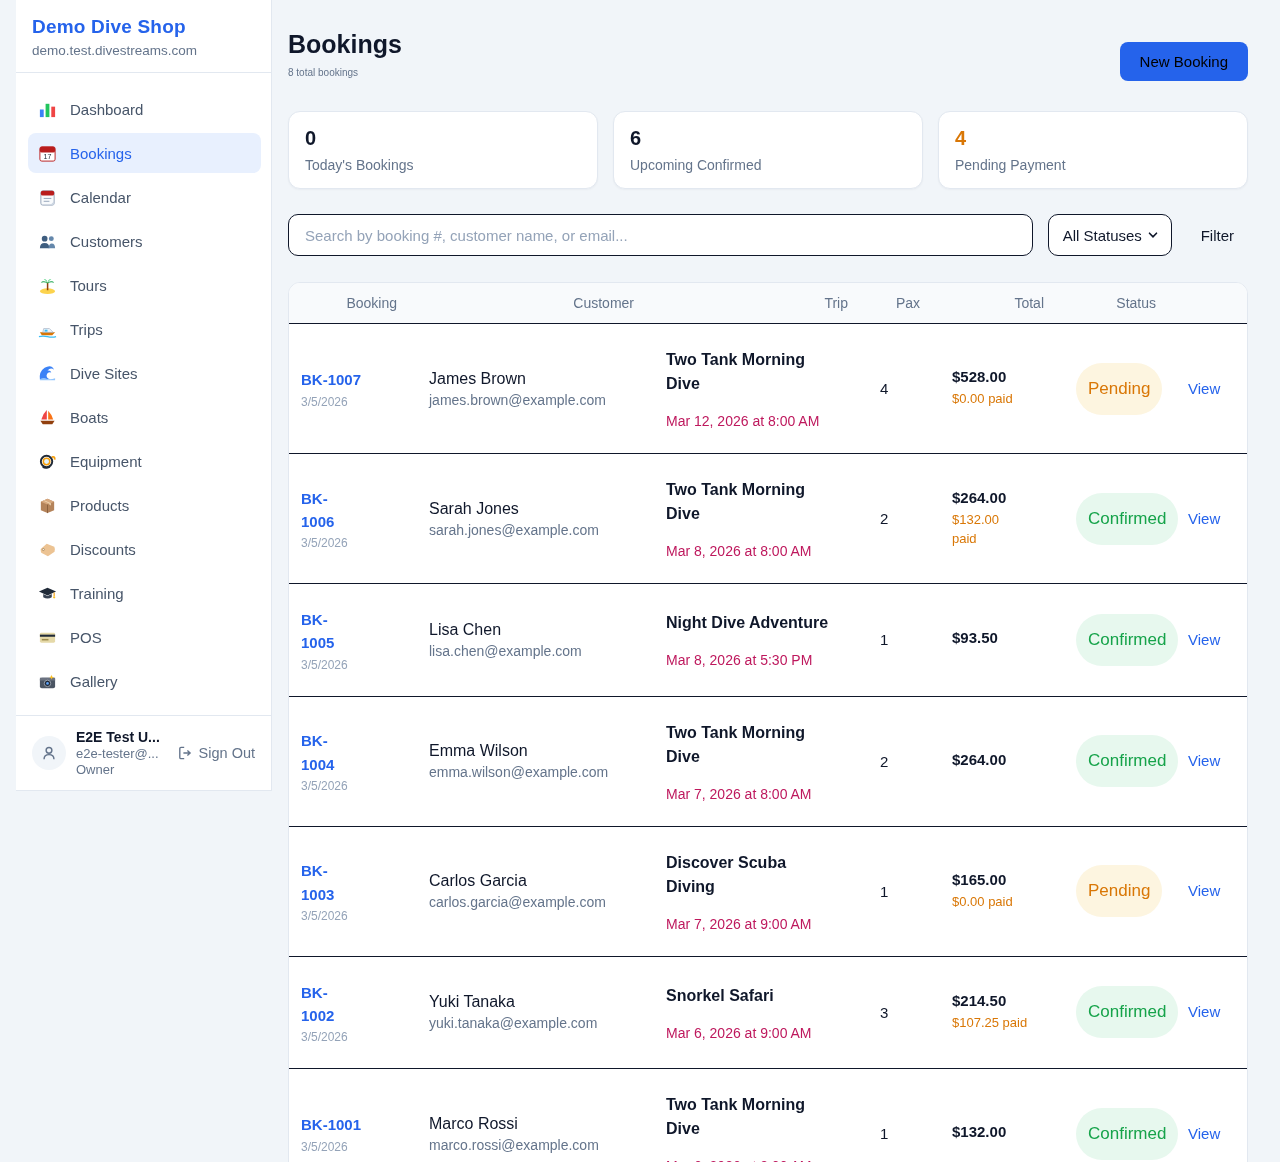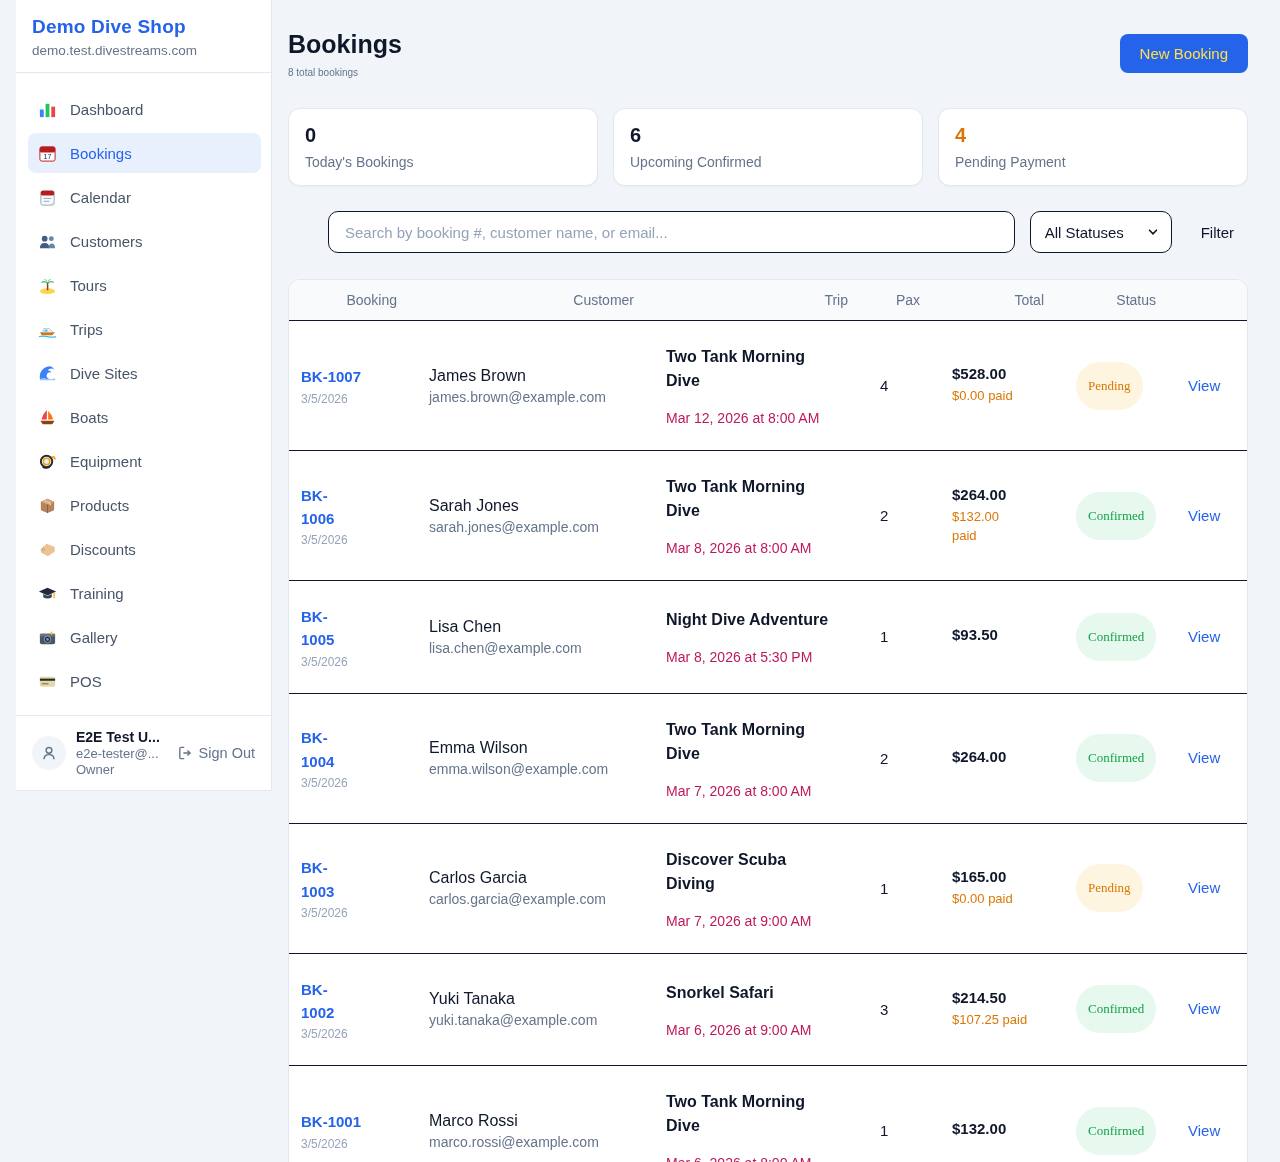--- a/index.html
+++ b/index.html
@@ -42,40 +42,40 @@
   .user-info { flex:1 1 auto; min-width:0; }
   .user-name { font-size:14px; font-weight:700; color:#0f172a; white-space:nowrap; }
   .user-email, .user-role { font-size:13px; color:#64748b; margin-top:1px; white-space:nowrap; }
   .signout { display:flex; align-items:center; gap:6px; color:#64748b; font-size:14.5px; cursor:pointer; white-space:nowrap; }
   
   .main { margin-left:256px; padding:30px 32px 34px; }
   .page-header { display:flex; justify-content:space-between; align-items:flex-start; }
   .page-title { font-size:25px; font-weight:800; color:#0f172a; }
   .page-subtitle { font-size:10px; color:#64748b; margin-top:8px; }
   .btn-primary {
-    background:#2563eb; color:#fde047; border:none; border-radius:8px;
+    background:#2563eb; color:#000000; border:none; border-radius:8px;
     font-family:inherit; font-size:15px; font-weight:500;
-    padding:11px 20px; cursor:pointer; margin-top:4px;
+    padding:11px 20px; cursor:pointer; margin-top:12px;
   }
   .stats { display:flex; gap:15px; margin-top:30px; }
   .stat-card {
     flex:1; background:#fff; border:1px solid #e2e8f0; border-radius:12px;
     padding:15px 16px; box-shadow:0 1px 2px rgba(15,23,42,.04);
   }
   .stat-value { font-size:20px; font-weight:700; color:#0f172a; }
   .stat-label { font-size:14px; color:#64748b; margin-top:7px; }
   .controls { display:flex; align-items:center; gap:15px; margin-top:25px; }
   .search-input {
     flex:1; height:42px; background:#fff;
     border:1px solid #0f172a; border-radius:10px;
-    padding:0 16px; font-family:inherit; font-size:15px; color:#0f172a;margin-left:40px;
+    padding:0 16px; font-family:inherit; font-size:15px; color:#0f172a;
   }
   .search-input::placeholder { color:#94a3b8; }
   .status-select {
-    height:42px; width:142px; background:#fff;
+    height:42px; width:124px; background:#fff;
     border:1px solid #0f172a; border-radius:10px;
     display:flex; align-items:center; justify-content:space-between;
     padding:0 12px 0 14px; font-size:15px; color:#0f172a; cursor:pointer;
   }
   .filter-btn {
     background:none; border:none; font-family:inherit;
     font-size:15px; font-weight:500; color:#0f172a; cursor:pointer; padding:0 14px;
   }
   
   .table-card {
@@ -97,21 +97,21 @@
   .bk-date { font-size:12px; color:#94a3b8; margin-top:3px; }
   .cust-name { font-size:16px; font-weight:500; color:#0f172a; }
   .cust-email { font-size:14px; color:#64748b; margin-top:4px; }
   .trip-name { font-size:16px; font-weight:600; color:#0f172a; white-space:pre-line; line-height:1.5; }
   .trip-date { font-size:14px; color:#be185d; margin-top:17px; }
   .pax { font-size:15px; color:#0f172a; }
   .total { font-size:15px; font-weight:700; color:#0f172a; }
   .paid { font-size:13px; color:#d97706; margin-top:4px; white-space:pre-line; line-height:1.5; }
   .badge {
     display:inline-block; padding:16px 12px; border-radius:999px;
-    font-size:13px; font-weight:500;font-family:Liberation Serif, serif;
+    font-size:17px; font-weight:500;
   }
   .badge--pending { background:#fdf5e0; color:#d97706; }
   .badge--confirmed { background:#e7f8ee; color:#16a34a; }
   .view-link { font-size:15px; font-weight:500; color:#2563eb; cursor:pointer; }
 </style>
 </head>
 <body>
 
 <aside class="sidebar">
   <div class="brand">
@@ -243,38 +243,38 @@
             <path d="M5.5 10.5 L5.5 14 Q10 16.5 14.5 14 L14.5 10.5 L10 12.5 Z" fill="#374151"></path>
             <path d="M17 9 L17 13" stroke="#f59e0b" stroke-width="1.2"></path>
             <circle cx="17" cy="14" r="1.2" fill="#fbbf24"></circle>
           </svg>
         </span>
       <span>Training</span>
     </div>
     <div class="nav-item">
       <span class="icon">
           <svg viewBox="0 0 20 20">
+            <rect x="2" y="5" width="16" height="10.5" rx="1.5" fill="#e5d9a8"></rect>
+            <rect x="2" y="7" width="16" height="2.2" fill="#1f2937"></rect>
+            <rect x="4" y="11.5" width="7" height="1.6" fill="#9c8b4e"></rect>
+          </svg>
+        </span>
+      <span>POS</span>
+    </div>
+    <div class="nav-item">
+      <span class="icon">
+          <svg viewBox="0 0 20 20">
             <rect x="2" y="6" width="16" height="11" rx="2" fill="#4b5563"></rect>
             <rect x="2" y="6" width="16" height="3" fill="#6b7280"></rect>
             <circle cx="10" cy="12" r="3.4" fill="#1f2937" stroke="#9ca3af"></circle>
             <circle cx="10" cy="12" r="1.4" fill="#60a5fa"></circle>
             <path d="M14 3 L15 5 L17 5.5 L15 6.3 L14.5 8 L13.5 6.2 L12 5.5 L13.6 4.8 Z" fill="#fbbf24"></path>
           </svg>
         </span>
       <span>Gallery</span>
-    </div>
-    <div class="nav-item">
-      <span class="icon">
-          <svg viewBox="0 0 20 20">
-            <rect x="2" y="5" width="16" height="10.5" rx="1.5" fill="#e5d9a8"></rect>
-            <rect x="2" y="7" width="16" height="2.2" fill="#1f2937"></rect>
-            <rect x="4" y="11.5" width="7" height="1.6" fill="#9c8b4e"></rect>
-          </svg>
-        </span>
-      <span>POS</span>
     </div>
   </nav>
   <div class="user-footer">
     <div class="avatar">
       <svg width="18" height="18" viewBox="0 0 20 20">
           <circle cx="10" cy="7" r="3.2" fill="none" stroke="#64748b" stroke-width="1.6"></circle>
           <path d="M4.5 17 Q4.5 11.8 10 11.8 Q15.5 11.8 15.5 17" fill="none" stroke="#64748b" stroke-width="1.6"></path>
         </svg>
     </div>
     <div class="user-info">

